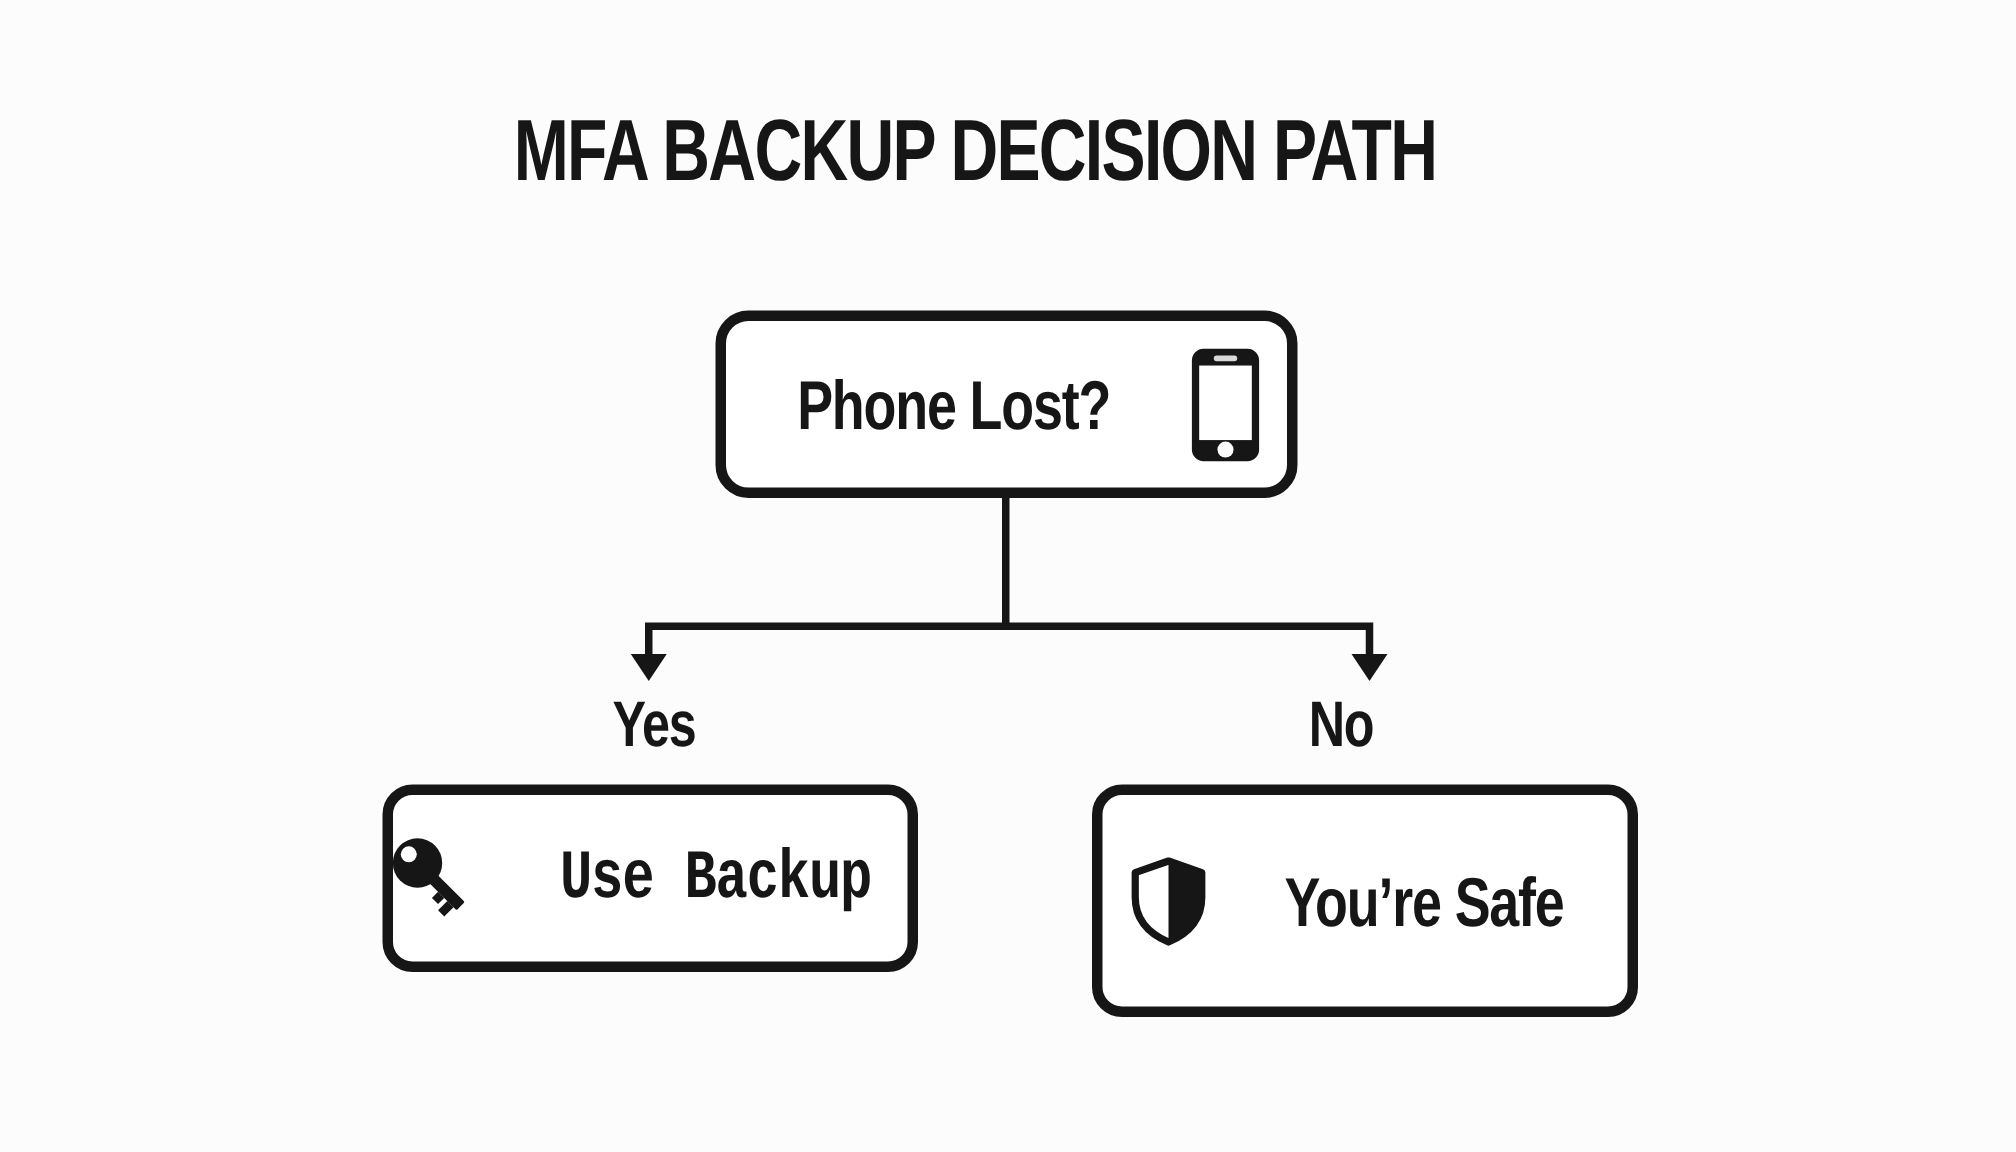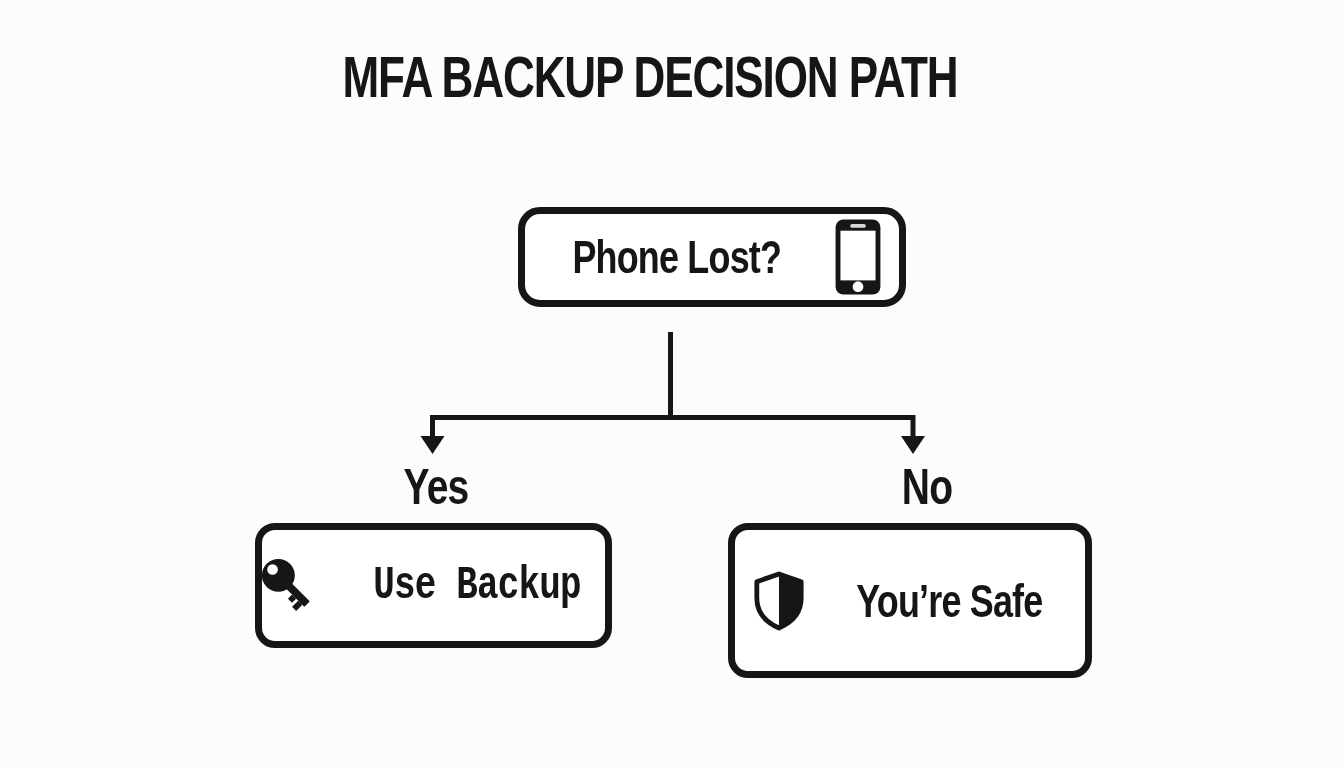--- a/index.html
+++ b/index.html
@@ -14,55 +14,55 @@
   .cond {
     display: inline-block;
     transform: scaleX(0.78);
     transform-origin: center;
     letter-spacing: -1px;
     white-space: nowrap;
     font-weight: 700;
   }
 
   .title {
-    position: absolute; left: 650px; top: 48px;
+    position: absolute; left: 650px; top: 72px;
     transform: translateX(-50%);
     margin: 0; font-size: 58px; line-height: 1;
     font-weight: 700;
   }
   .title .cond { transform: scaleX(0.76); letter-spacing: -1.5px; }
 
   .node {
     position: absolute;
     box-sizing: border-box;
     border: 7px solid currentColor;
     border-radius: 22px;
     background: #fff;
     display: flex; align-items: center; justify-content: center;
   }
   .node .label { font-size: 46px; line-height: 1; }
 
-  .decision { left: 477px; top: 207px; width: 388px; height: 100px; gap: 24px; margin-left: 41px; }
+  .decision { left: 477px; top: 207px; width: 388px; height: 125px; gap: 24px; }
   .result-left { left: 255px; top: 523px; width: 357px; height: 125px; gap: 22px; border-radius: 20px; font-family: Liberation Mono, monospace; }
   .result-right { left: 728px; top: 523px; width: 364px; height: 155px; gap: 24px; border-radius: 20px; }
 
   .icon { display: inline-flex; align-items: center; justify-content: center; line-height: 0; }
 
   .connectors {
     position: absolute; left: 0; top: 0; width: 1344px; height: 768px;
     pointer-events: none;
   }
 
   .branch-label {
     position: absolute; top: 462px;
     transform: translateX(-50%);
-    font-size: 50px; line-height: 1; font-weight: 700;
+    font-size: 43px; line-height: 1; font-weight: 700;
   }
   .branch-yes { left: 436px; }
-  .branch-no  { left: 927px; }
+  .branch-no  { left: 894px; }
 </style>
 </head>
 <body style="background: rgb(252, 252, 252); color: rgb(22, 22, 22);">
 
 <div class="stage">
 
   <h1 class="title">
     <span class="cond">MFA BACKUP DECISION PATH</span>
   </h1>
 

